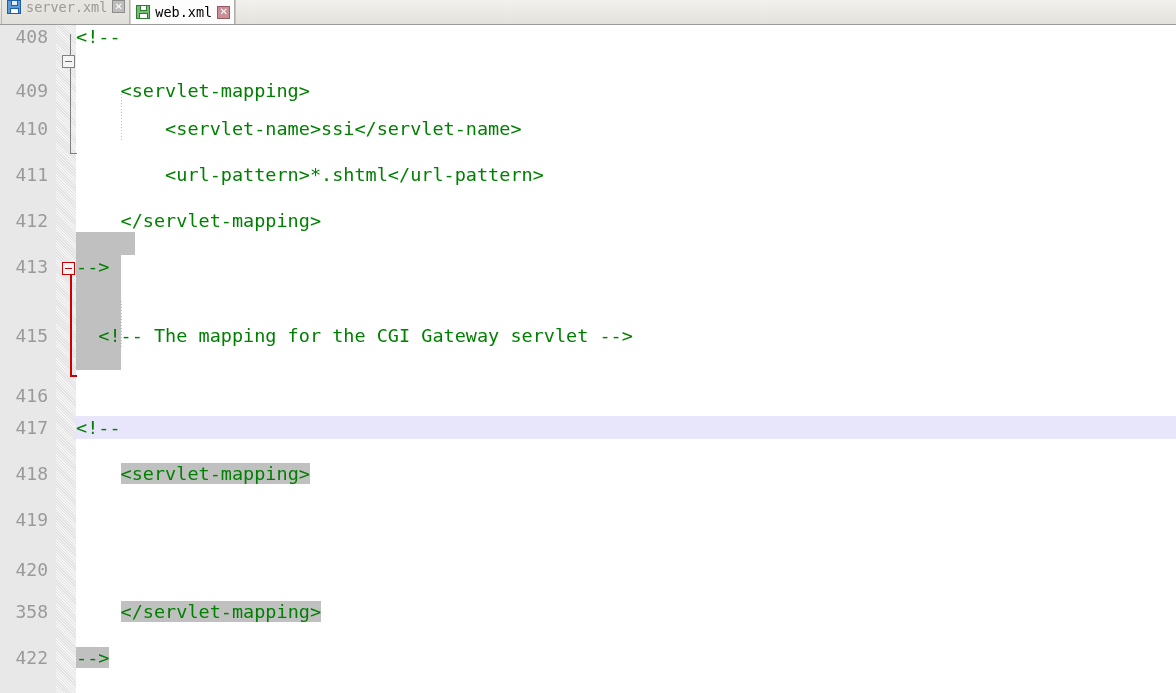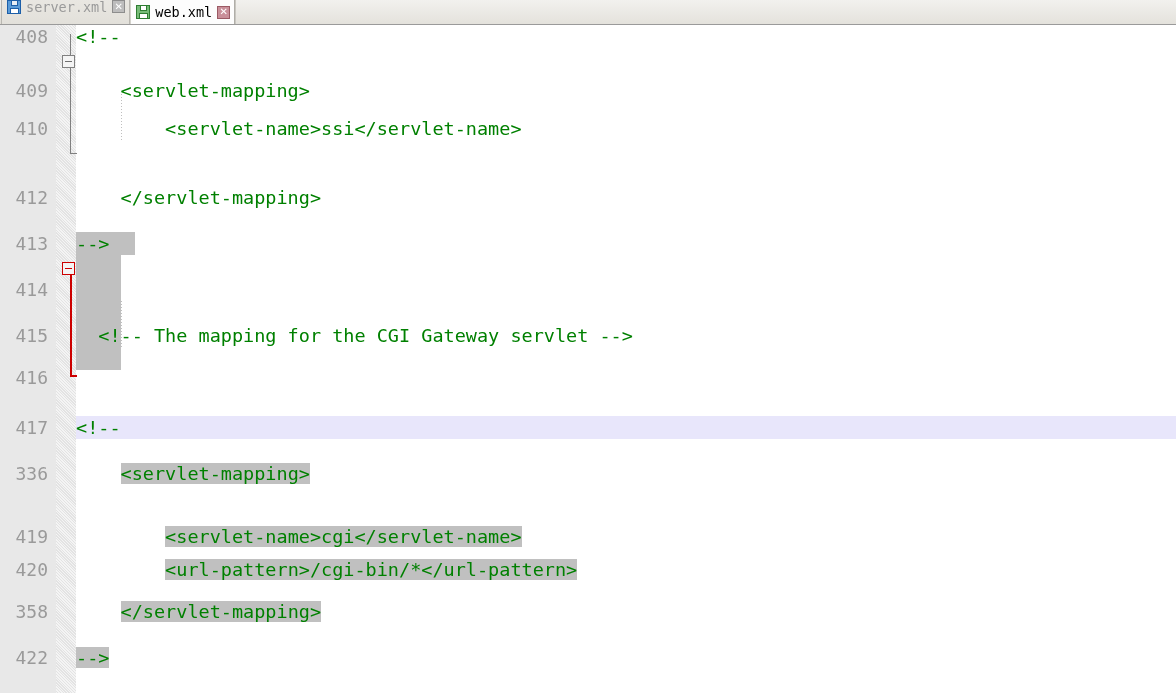--- a/index.html
+++ b/index.html
@@ -277,28 +277,28 @@
     <div class="foldbox" style="top:30px;"></div>
     <div class="foldbox red" style="top:237px;"></div>
 
     <div class="indentguide" style="left:121px;top:69px;height:46px;"></div>
     <div class="indentguide" style="left:121px;top:276px;height:46px;"></div>
 
     <div class="rows" id="rows">
         <div class="row" style="top: 0px;"><div class="lineno">408</div><div class="code">&lt;!--</div></div>
         <div class="row" style="top: 31px;"><div class="lineno">409</div><div class="code">    &lt;servlet-mapping&gt;</div></div>
         <div class="row" style="top: 46px;"><div class="lineno">410</div><div class="code">        &lt;servlet-name&gt;ssi&lt;/servlet-name&gt;</div></div>
+        <div class="row" style="top: 69px;"><div class="lineno">411</div><div class="code">        &lt;url-pattern&gt;*.shtml&lt;/url-pattern&gt;</div></div>
         <div class="row" style="top: 92px;"><div class="lineno">412</div><div class="code">    &lt;/servlet-mapping&gt;</div></div>
         <div class="row" style="top: 115px;"><div class="lineno">413</div><div class="code">--&gt;</div></div>
-        <div class="row" style="top: 138px;"><div class="lineno">414</div><div class="code"></div></div>
         <div class="row" style="top: 161px;"><div class="lineno">415</div><div class="code">  &lt;!-- The mapping for the CGI Gateway servlet --&gt;</div></div>
-        <div class="row" style="top: 180px;"><div class="lineno">416</div><div class="code"></div></div>
+        <div class="row" style="top: 198px;"><div class="lineno">416</div><div class="code"></div></div>
         <div class="row" style="top: 207px;"><div class="curline"></div><div class="lineno">417</div><div class="code">&lt;!--</div></div>
-        <div class="row" style="top: 230px;"><div class="lineno">336</div><div class="code"><span>    </span><span class="sel">&lt;servlet-mapping&gt;</span></div></div>
-        <div class="row" style="top: 270px;"><div class="lineno">419</div><div class="code"><span>        </span><span class="sel">&lt;servlet-name&gt;cgi&lt;/servlet-name&gt;</span></div></div>
-        <div class="row" style="top: 280px;"><div class="lineno">420</div><div class="code"><span>        </span><span class="sel">&lt;url-pattern&gt;/cgi-bin/*&lt;/url-pattern&gt;</span></div></div>
+        <div class="row" style="top: 230px;"><div class="lineno">418</div><div class="code"><span>    </span><span class="sel">&lt;servlet-mapping&gt;</span></div></div>
+        <div class="row" style="top: 253px;"><div class="lineno">419</div></div>
+        <div class="row" style="top: 280px;"><div class="lineno">420</div></div>
         <div class="row" style="top: 299px;"><div class="lineno">358</div><div class="code"><span>    </span><span class="sel">&lt;/servlet-mapping&gt;</span></div></div>
         <div class="row" style="top: 322px;"><div class="lineno">422</div><div class="code"><span class="sel">--&gt;</span></div></div>
         <div style="position: absolute; left: 76px; top: 230px; width: 45.28px; height: 115px; background: rgb(192, 192, 192); z-index: 2;"></div>
         <div style="position: absolute; left: 76px; top: 207px; width: 58.864px; height: 23px; background: rgb(192, 192, 192); z-index: 2;"></div>
       </div>
   </div>
 </div>
 
 </body></html>

